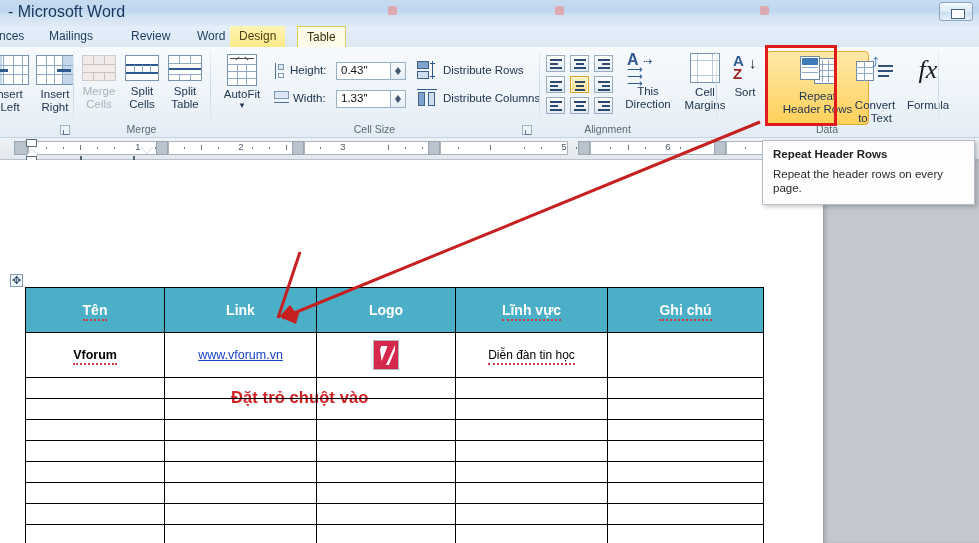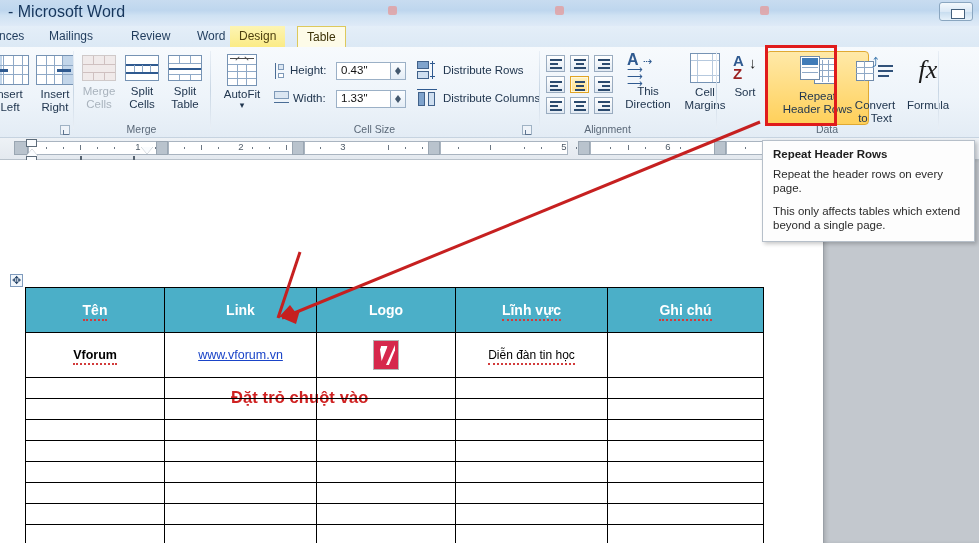--- a/index.html
+++ b/index.html
@@ -722,15 +722,14 @@
     <line x1="300" y1="252" x2="278" y2="318" stroke="#c62020" stroke-width="3"></line>
     <polygon points="278,318 290,305 296,313" fill="#c62020"></polygon>
   </svg>
 
 </div>
 
 <div class="tooltip" style="position:absolute;left:762px;top:140px;width:213px;">
   <div class="tt-title">Repeat Header Rows</div>
   <div class="tt-body">
     <p>Repeat the header rows on every page.</p>
-    <p>This only affects tables which extend beyond a single page.</p>
   </div>
 </div>
 
 </body></html>

